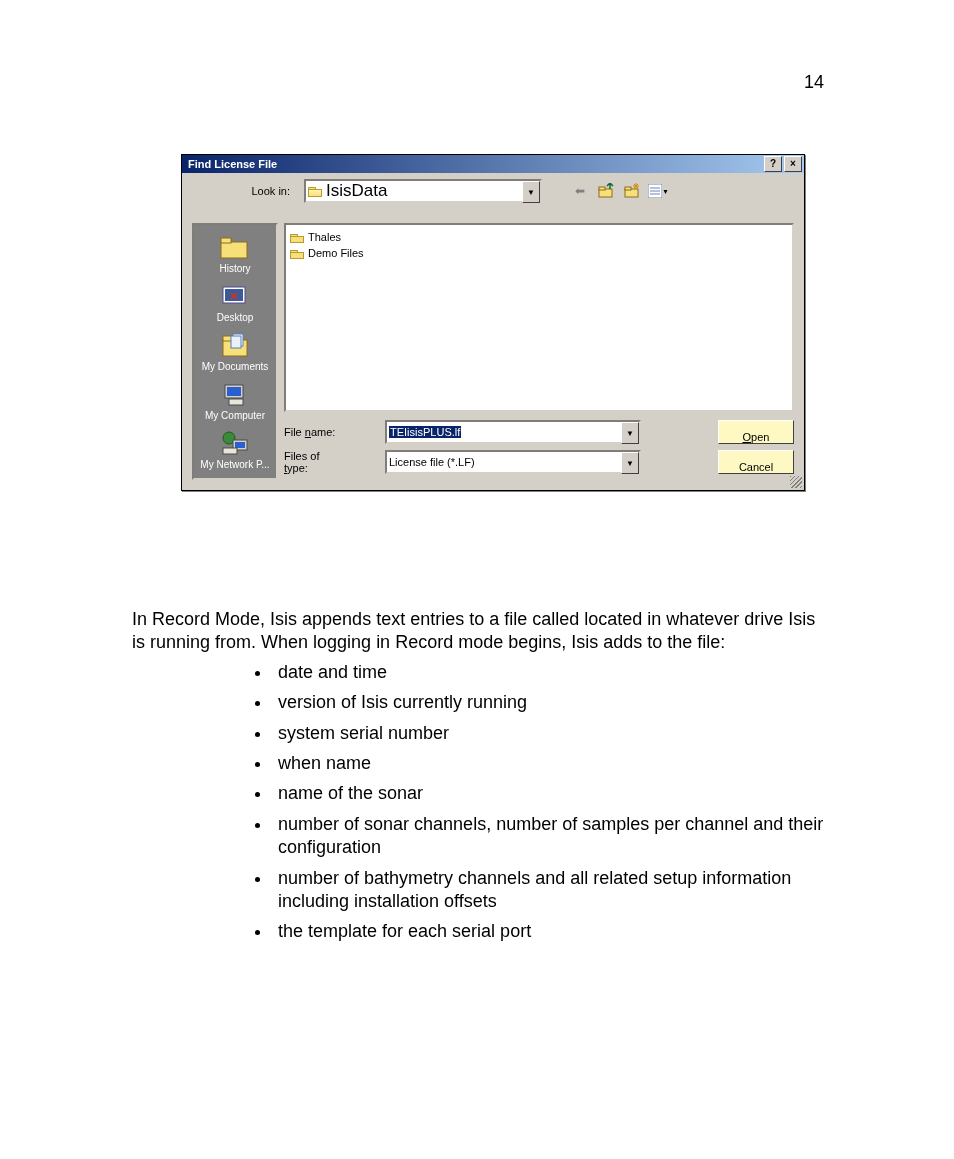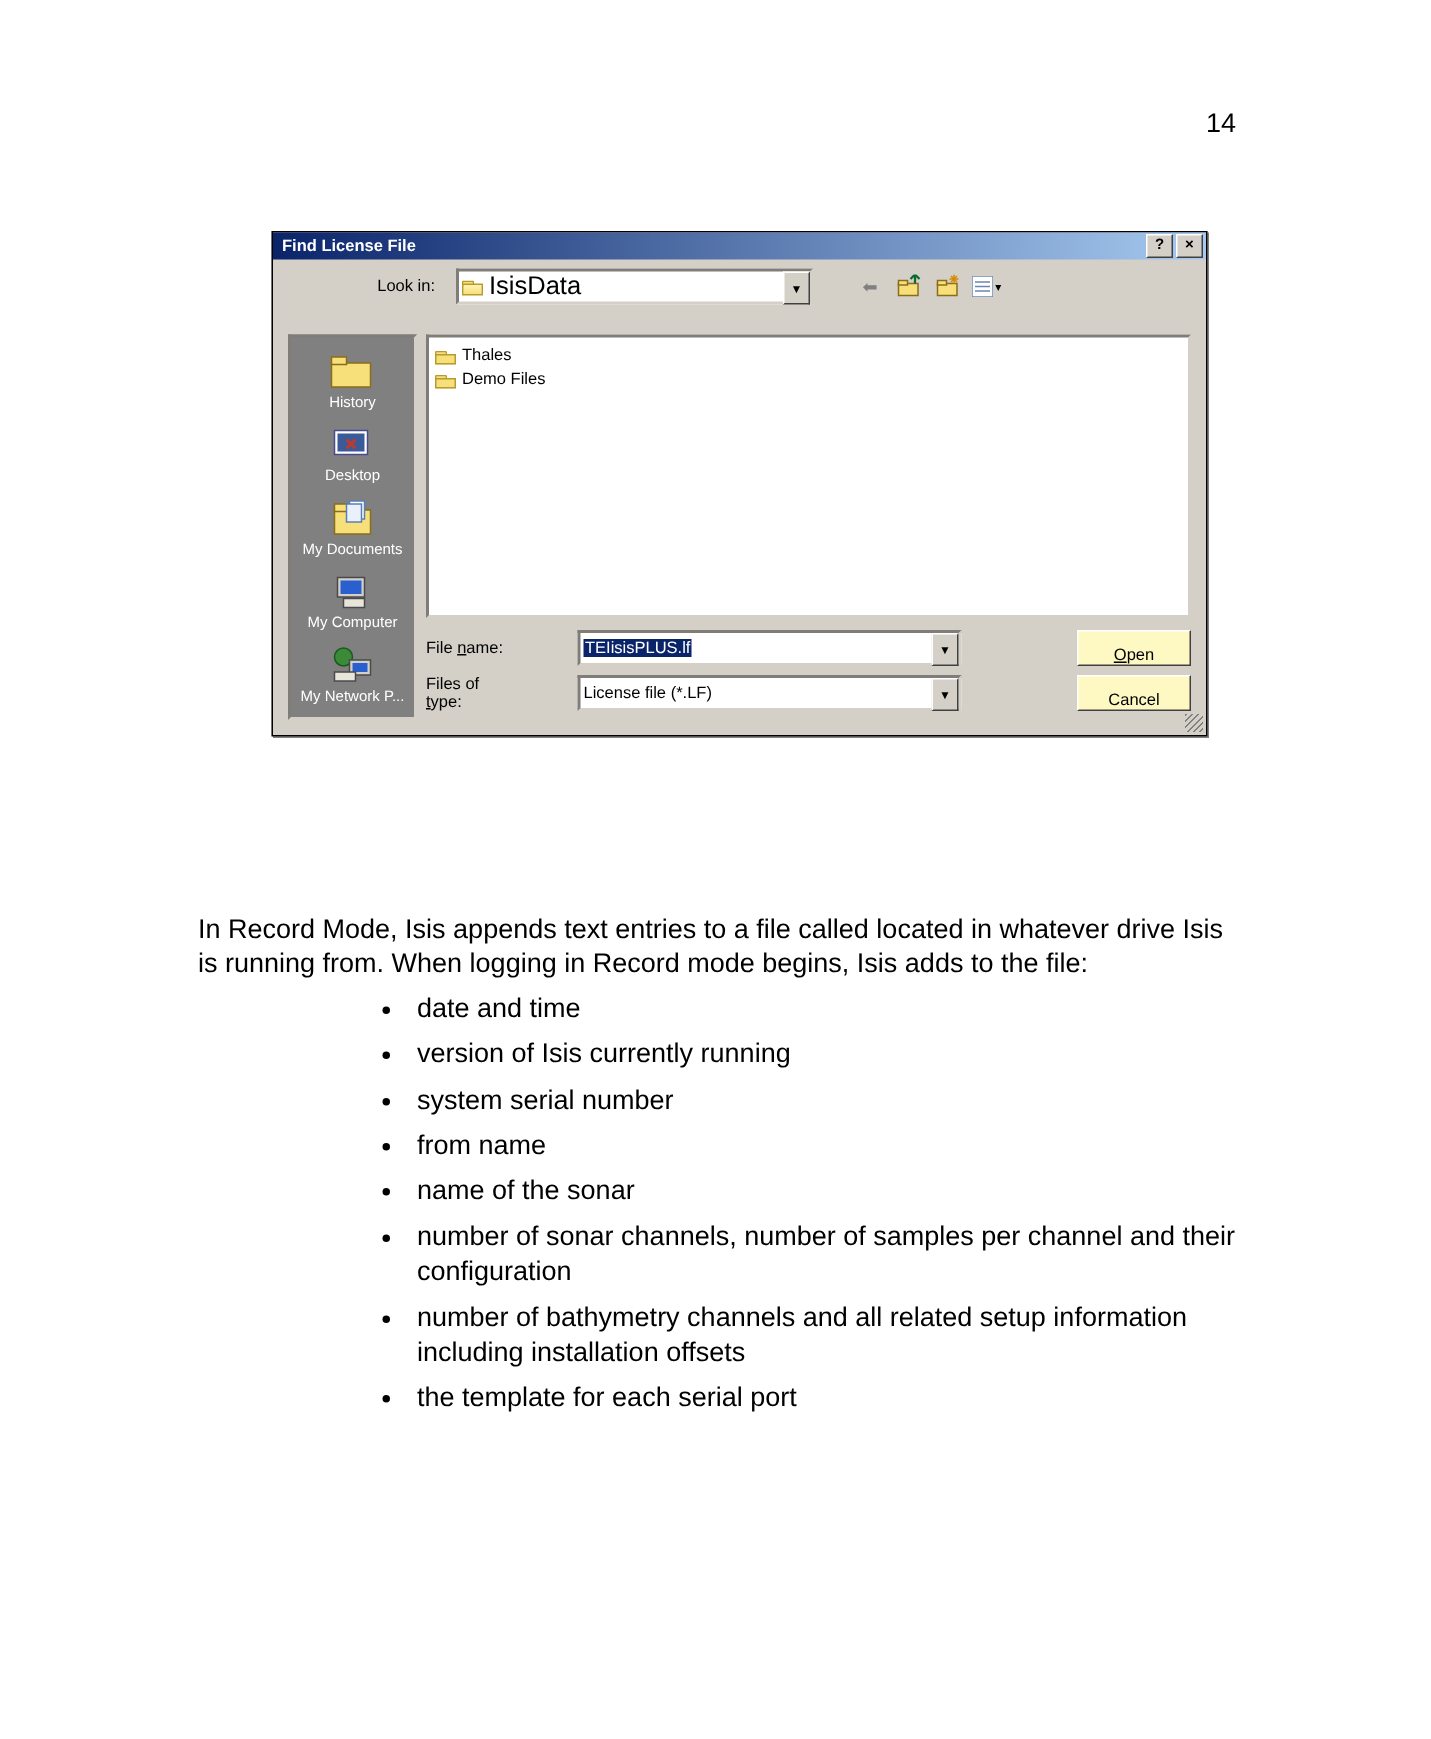--- a/index.html
+++ b/index.html
@@ -203,20 +203,20 @@
     </div>
     <div class="resize-grip"></div>
   </div>
 
   <div class="body-text">
     <p class="para">In Record Mode, Isis appends text entries to a file called                        located in whatever drive Isis is running from. When logging in Record mode begins, Isis adds to the file:</p>
     <ul class="bul">
       <li>date and time</li>
       <li>version of Isis currently running</li>
       <li>system serial number</li>
-      <li>from name</li>
+      <li>when name</li>
       <li>name of the sonar</li>
       <li>number of sonar channels, number of samples per channel and their configuration</li>
       <li>number of bathymetry channels and all related setup information including installation offsets</li>
       <li>the template for each serial port</li>
     </ul>
   </div>
 </div>
 
 </body></html>

